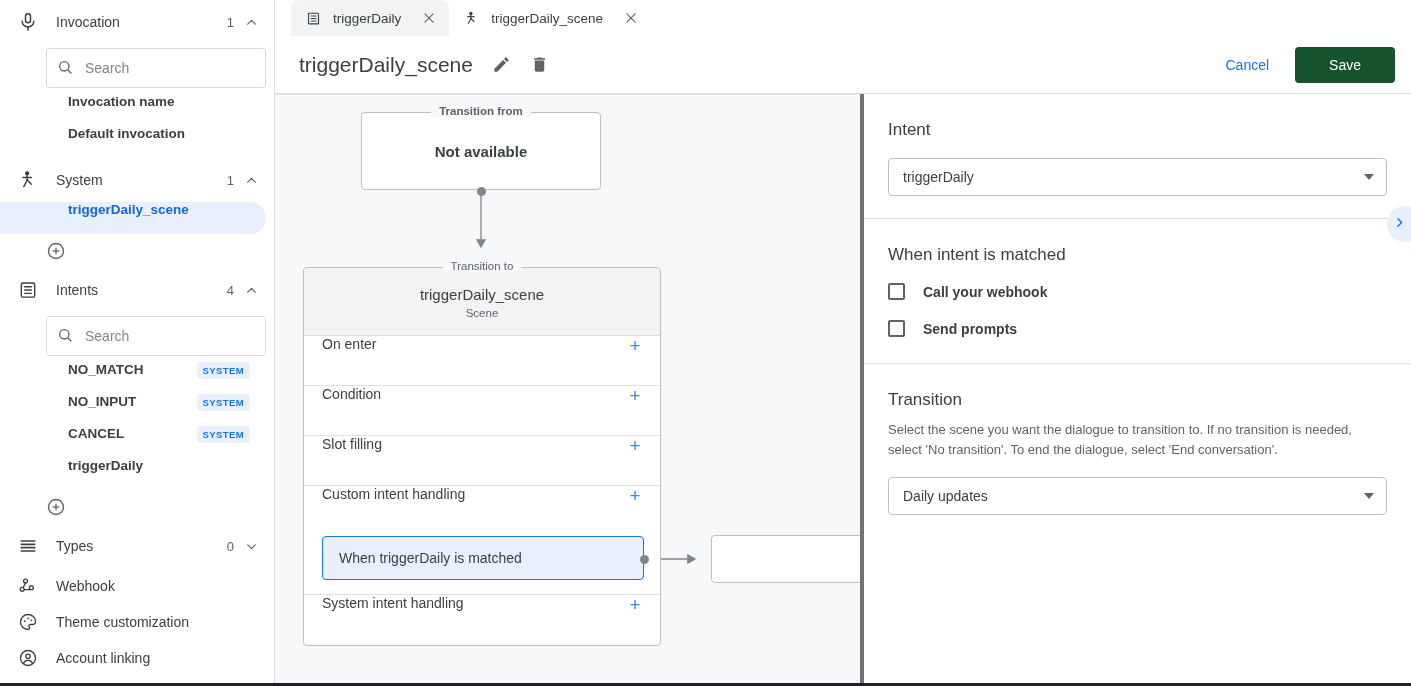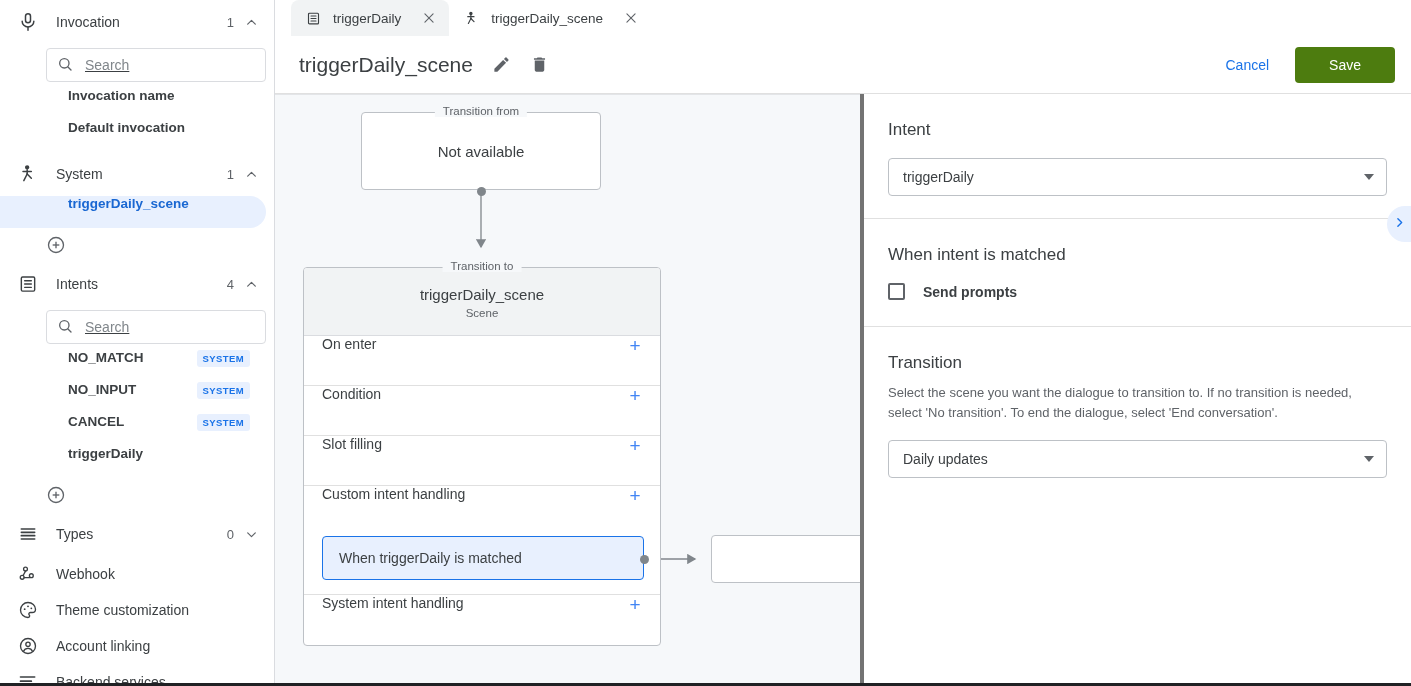--- a/index.html
+++ b/index.html
@@ -71,27 +71,26 @@
     display: flex;
     align-items: center;
     justify-content: center;
   }
   .search-wrap {
     margin: 4px 8px 6px 46px;
   }
   .search-box {
     display: flex;
     align-items: center;
-    height: 34px;
+    height: 40px;
     border: 1px solid #dadce0;
     border-radius: 4px;
     padding: 0 10px;
     background: #fff;
     box-sizing: border-box;
-    text-decoration: underline;
   }
   .search-box svg { color: #5f6368; }
   .search-input {
     border: 0;
     outline: 0;
     flex: 1;
     font-family: "Liberation Sans", sans-serif;
     font-size: 14px;
     color: #3c4043;
     margin-left: 10px;
@@ -238,21 +237,21 @@
     font-size: 14px;
     font-weight: 500;
     padding: 9px 16px;
     border-radius: 4px;
     cursor: pointer;
     background: transparent;
     border: 0;
     font-family: "Liberation Sans", sans-serif;
   }
   .btn-primary {
-    background: #4d7c0f;
+    background: #14532d;
     color: #fff;
     font-size: 14px;
     font-weight: 500;
     padding: 10px 34px;
     border-radius: 4px;
     border: 0;
     margin-left: 10px;
     cursor: pointer;
     font-family: "Liberation Sans", sans-serif;
   }
@@ -725,21 +724,21 @@
           <svg style="position:absolute;left:0;top:0;width:100%;height:100%;pointer-events:none;">
             <defs>
               <marker id="arw" markerWidth="8" markerHeight="8" refX="6" refY="4" orient="auto">
                 <path d="M0,0 L7,4 L0,8 z" fill="#80868b"></path>
               </marker>
             </defs>
             <line x1="206" y1="96" x2="206" y2="152" stroke="#80868b" stroke-width="1.3" marker-end="url(#arw)"></line>
             <line x1="370" y1="464" x2="420" y2="464" stroke="#80868b" stroke-width="1.3" marker-end="url(#arw)"></line>
           </svg>
 
-          <div class="node" style="left:86px; top:17px; width:240px; height:78px;">
+          <div class="node" style="left:86px; top:17px; width:240px; height:78px;font-weight:bold;">
             <span class="node-legend">Transition from</span>
             <div class="node-body">Not available</div>
           </div>
           <div class="dot" style="left:202px; top:92px;"></div>
 
           <div class="scene-card" style="left:28px; top:172px; width:358px;">
             <span class="node-legend" style="background:#f6f8fa;">Transition to</span>
             <div class="scene-head">
               <div class="title">triggerDaily_scene</div>
               <div class="sub">Scene</div>
@@ -789,20 +788,24 @@
           <div class="select">
             <span class="sel-val">triggerDaily</span>
             <span class="caret"></span>
           </div>
         </div>
 
         <div class="rsection">
           <h3 class="rtitle">When intent is matched</h3>
           <div class="check-row">
             <span class="checkbox"></span>
+            <span class="check-label">Call your webhook</span>
+          </div>
+          <div class="check-row">
+            <span class="checkbox"></span>
             <span class="check-label">Send prompts</span>
           </div>
         </div>
 
         <div class="rsection last">
           <h3 class="rtitle">Transition</h3>
           <p class="rdesc">Select the scene you want the dialogue to transition to. If no transition is needed, select 'No transition'. To end the dialogue, select 'End conversation'.</p>
           <div class="select">
             <span class="sel-val">Daily updates</span>
             <span class="caret"></span>

